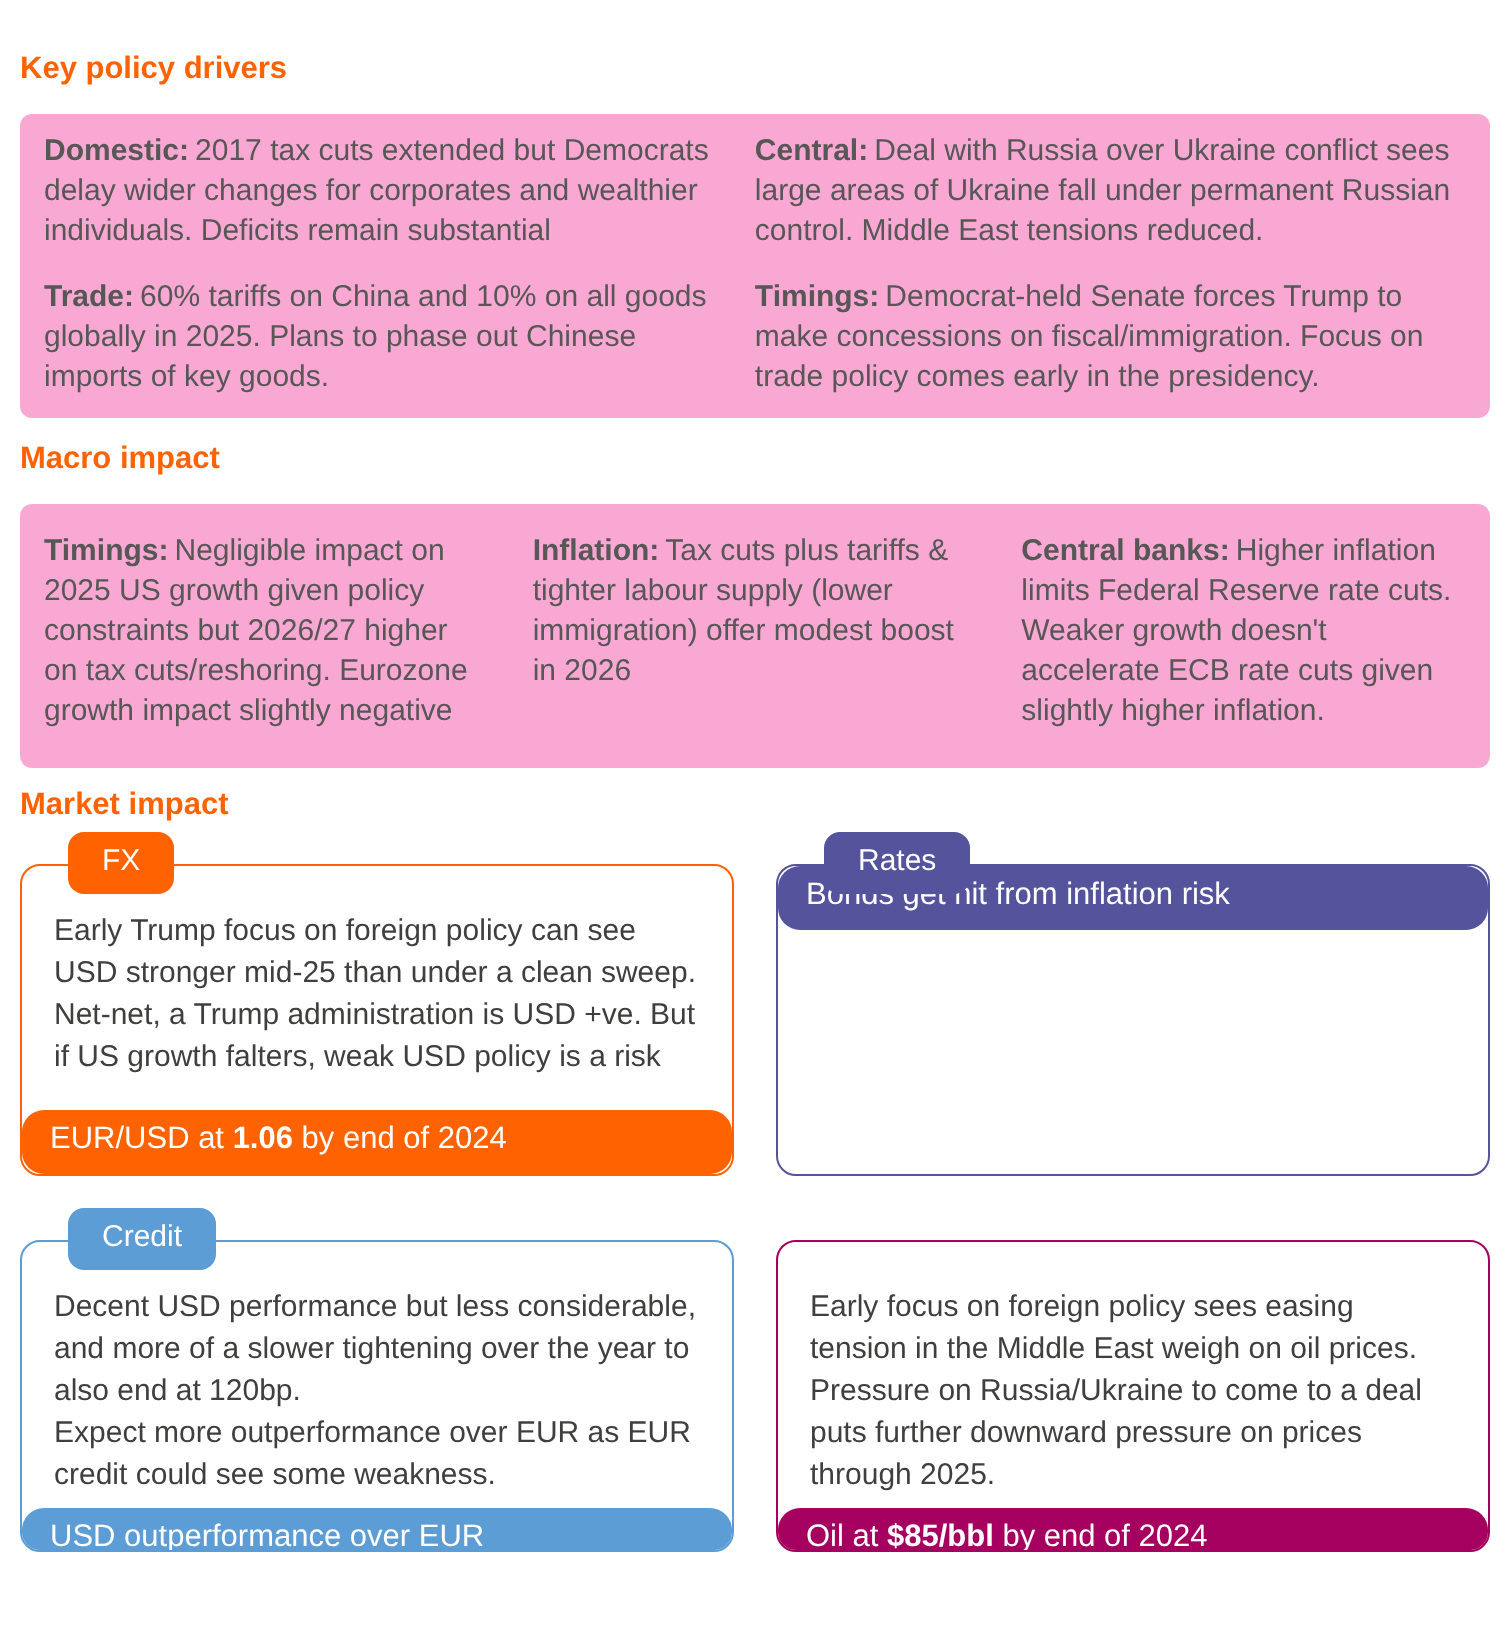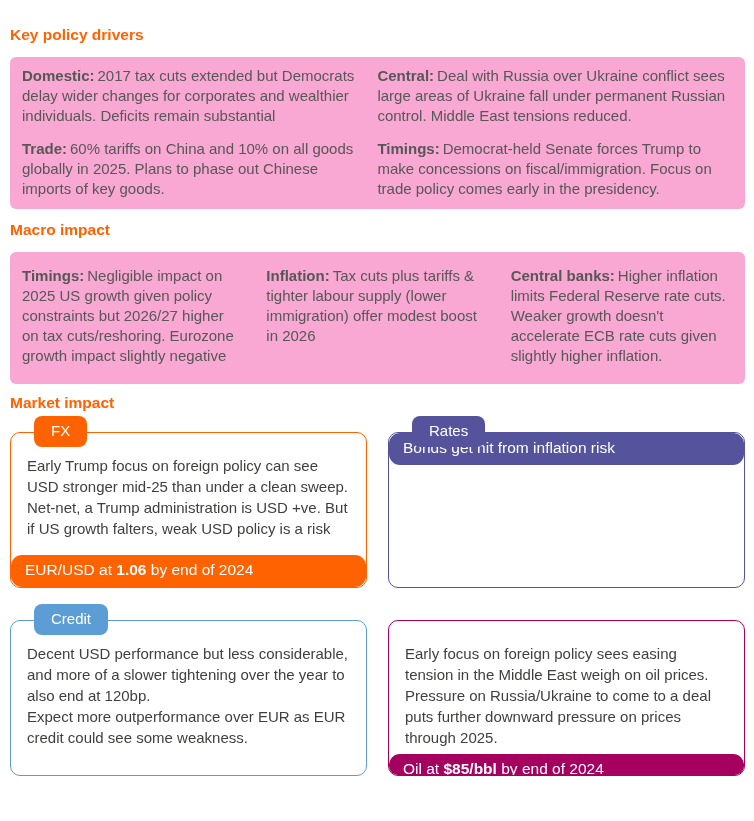--- a/index.html
+++ b/index.html
@@ -84,20 +84,23 @@
           <span>Bonds get hit from inflation risk</span><b></b><span></span>
         </div>
       </div>
     </div>
 
     <div class="card" style="--accent: #5b9dd4;">
       <div class="tab">Credit</div>
       <div class="card-box">
         <div class="card-body">Decent USD performance but less considerable, and more of a slower tightening over the year to also end at 120bp.
 Expect more outperformance over  EUR as EUR credit could see some weakness.</div>
+        <div class="card-footer">
+          <span>USD outperformance over EUR</span><b></b><span></span>
+        </div>
       </div>
     </div>
 
     <div class="card" style="--accent: #a5005f;">
       <div class="card-box">
         <div class="card-body">Early focus on foreign policy sees easing tension in the Middle East weigh on oil prices. Pressure on Russia/Ukraine to come to a deal puts further downward pressure on prices through 2025.</div>
         <div class="card-footer">
           <span>Oil at </span><b>$85/bbl</b><span> by end of 2024</span>
         </div>
       </div>

